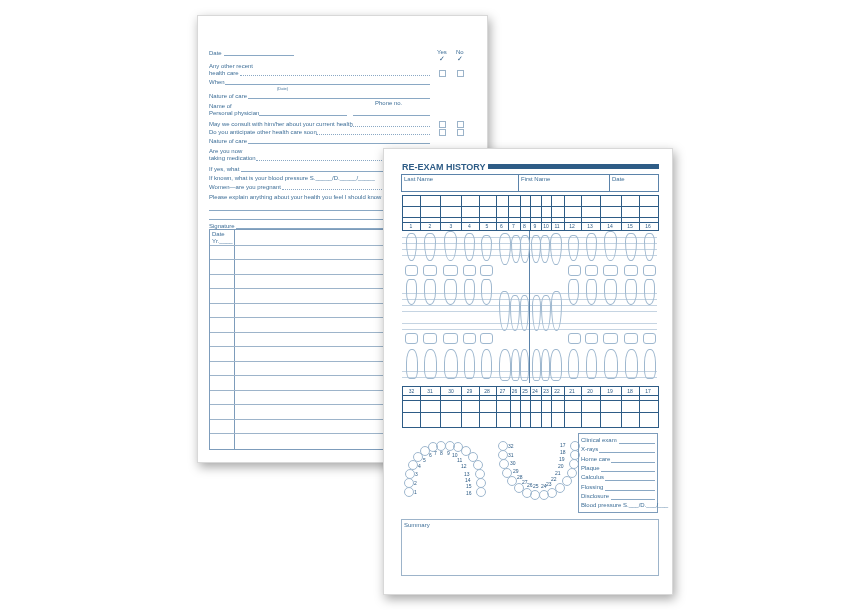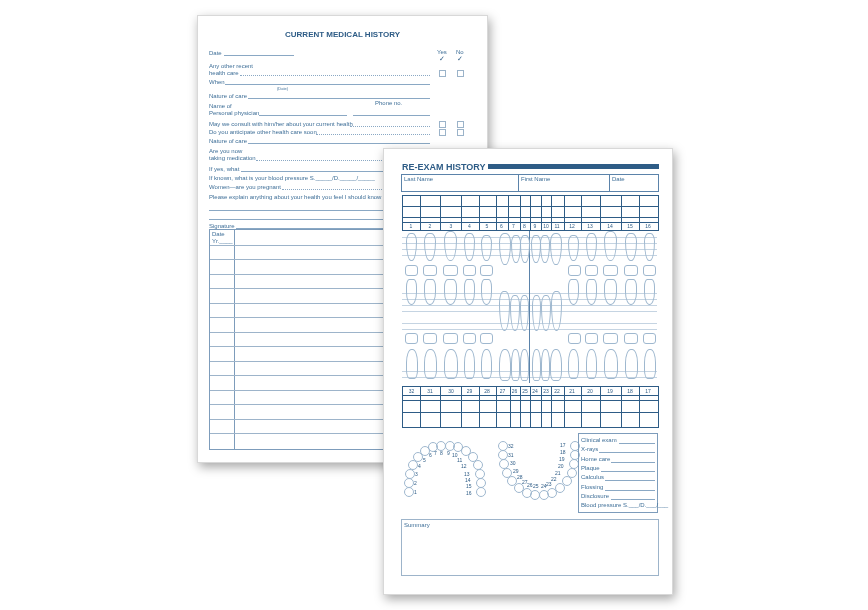--- a/index.html
+++ b/index.html
@@ -21,21 +21,20 @@
   .num{position:absolute;font-size:5px;color:#2e5c86;text-align:center;}
   .tooth{position:absolute;border:1px solid #9fb8cf;border-radius:40% 40% 45% 45%/30% 30% 70% 70%;}
   .crown{position:absolute;border:1px solid #9fb8cf;border-radius:3px;}
   .circ{position:absolute;width:8px;height:8px;border:1px solid #9fb8cf;border-radius:50%;}
   .gl{position:absolute;border-top:1px solid #c5d4e2;height:0;}
 </style>
 </head>
 <body>
 
 <div id="back" class="page">
-  <div class="ttl" style="left:0;right:0;text-align:center;top:14px;font-size:8px;">CURRENT MEDICAL HISTORY</div>
 
   <div class="t" style="left:239px;top:33px;">Yes</div>
   <div class="t" style="left:258px;top:33px;">No</div>
   <div class="chk" style="left:241px;top:39px;">✓</div>
   <div class="chk" style="left:259px;top:39px;">✓</div>
 
   <div class="t" style="left:11px;top:34px;">Date</div>
   <div class="ln" style="left:26px;top:39px;width:70px;"></div>
 
   <div class="t" style="left:11px;top:47px;">Any other recent</div>

